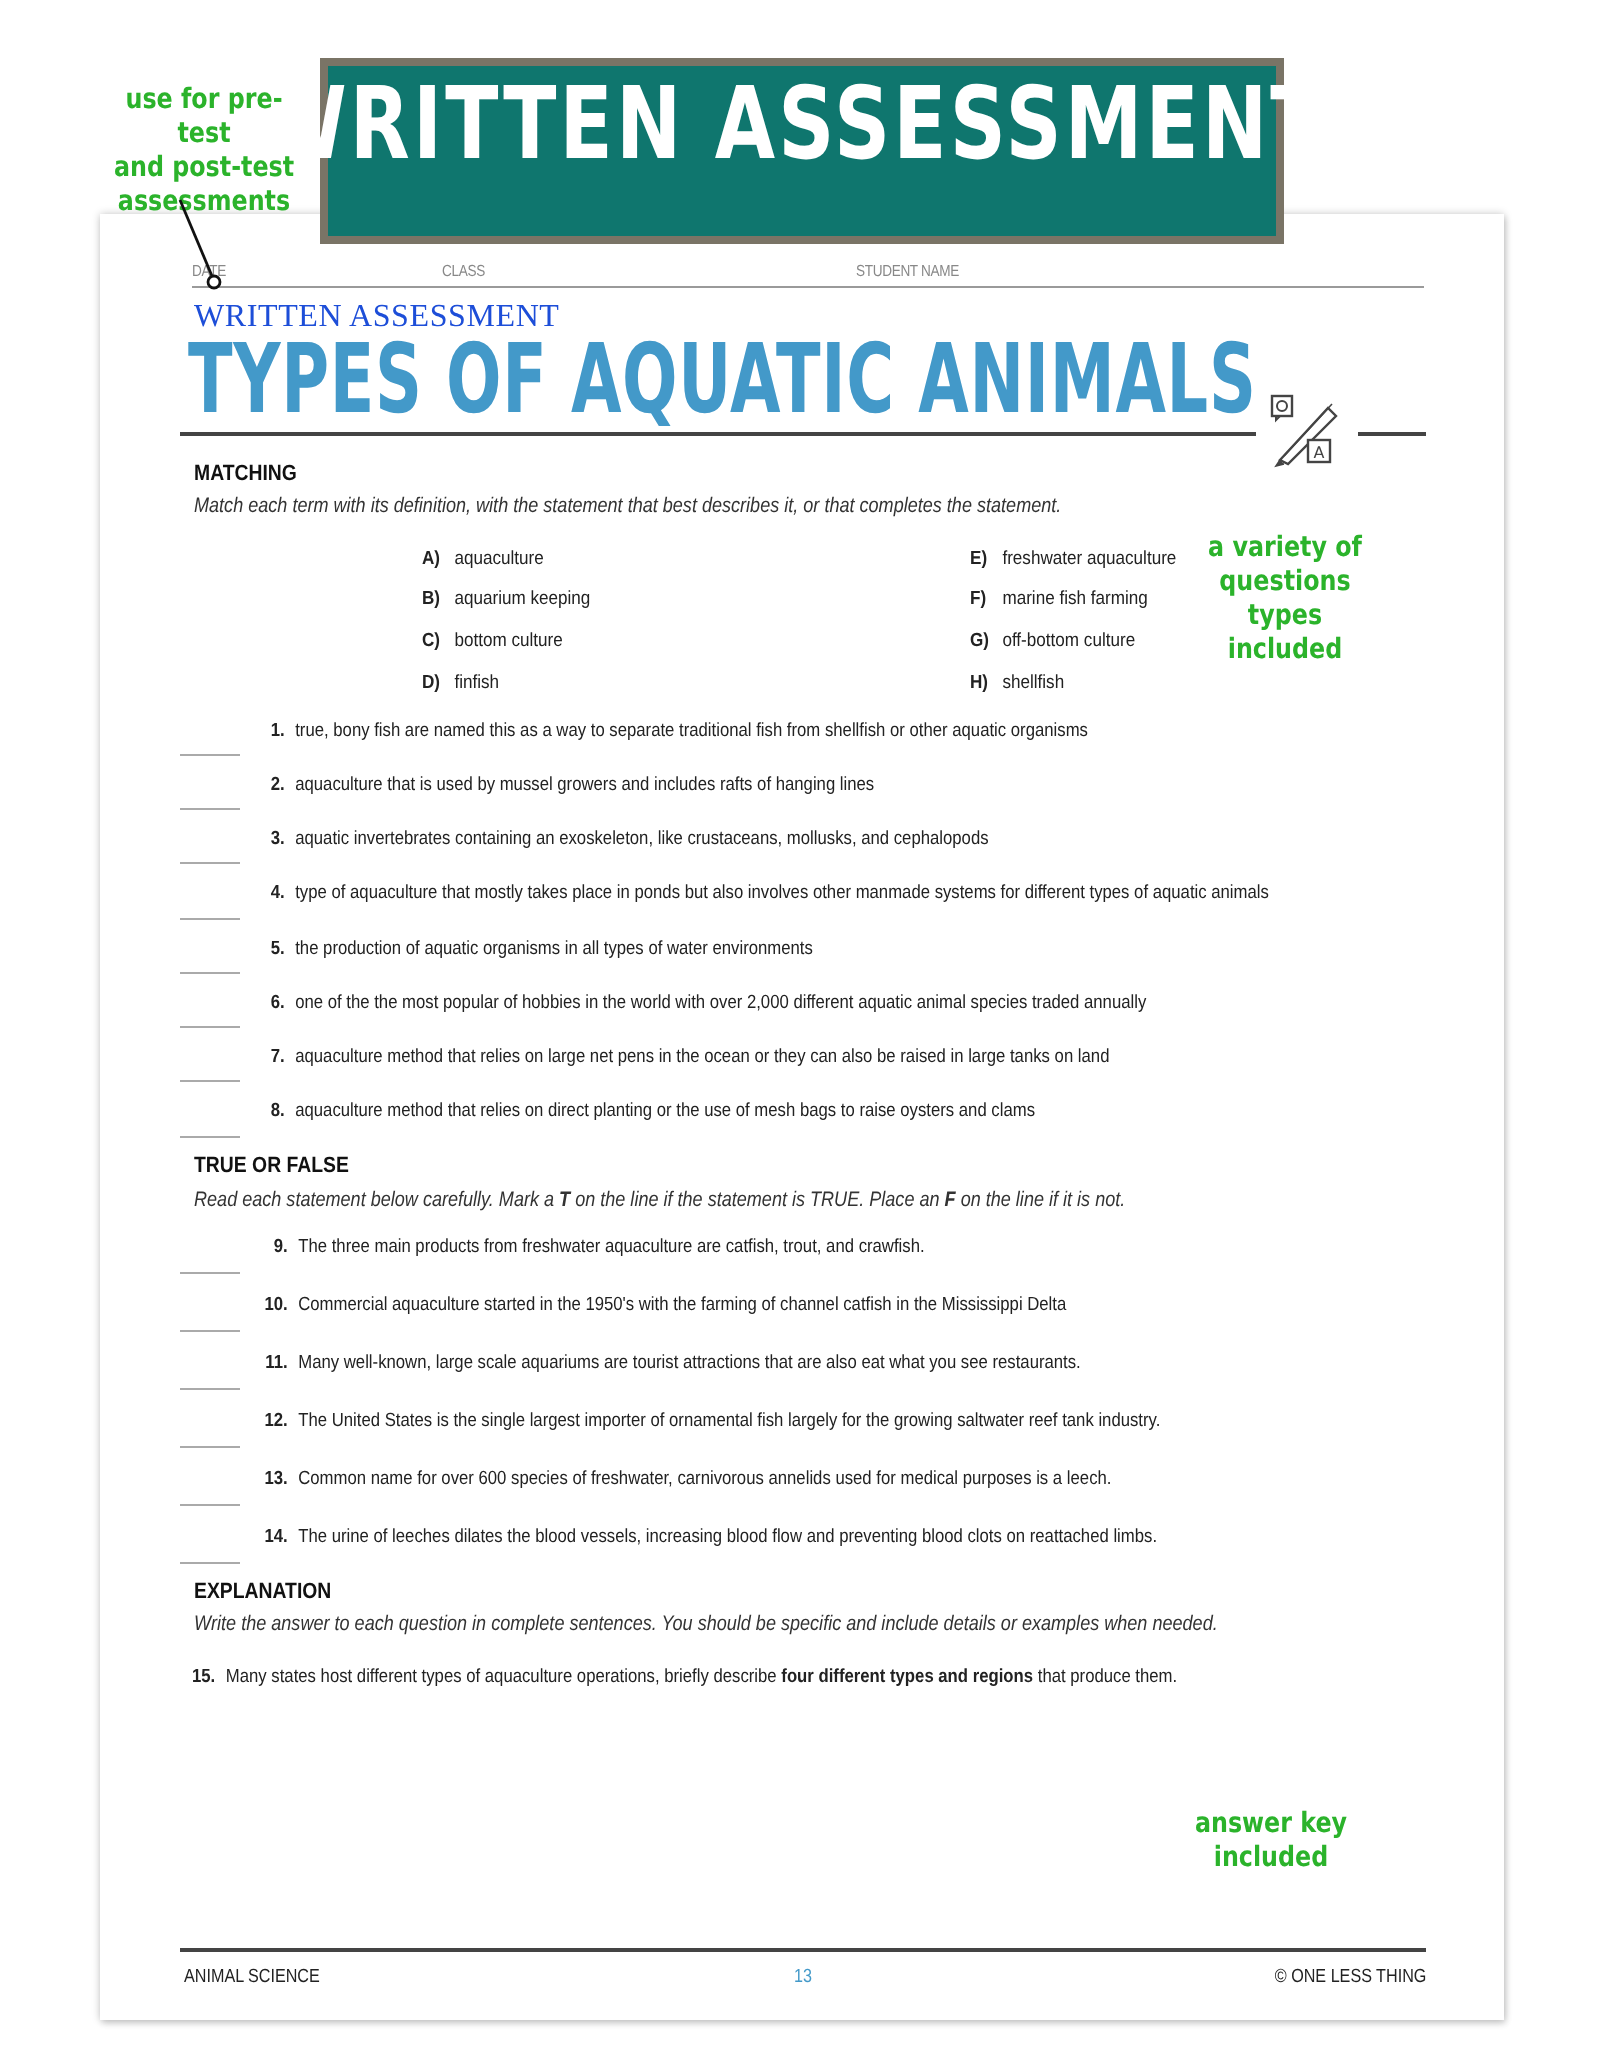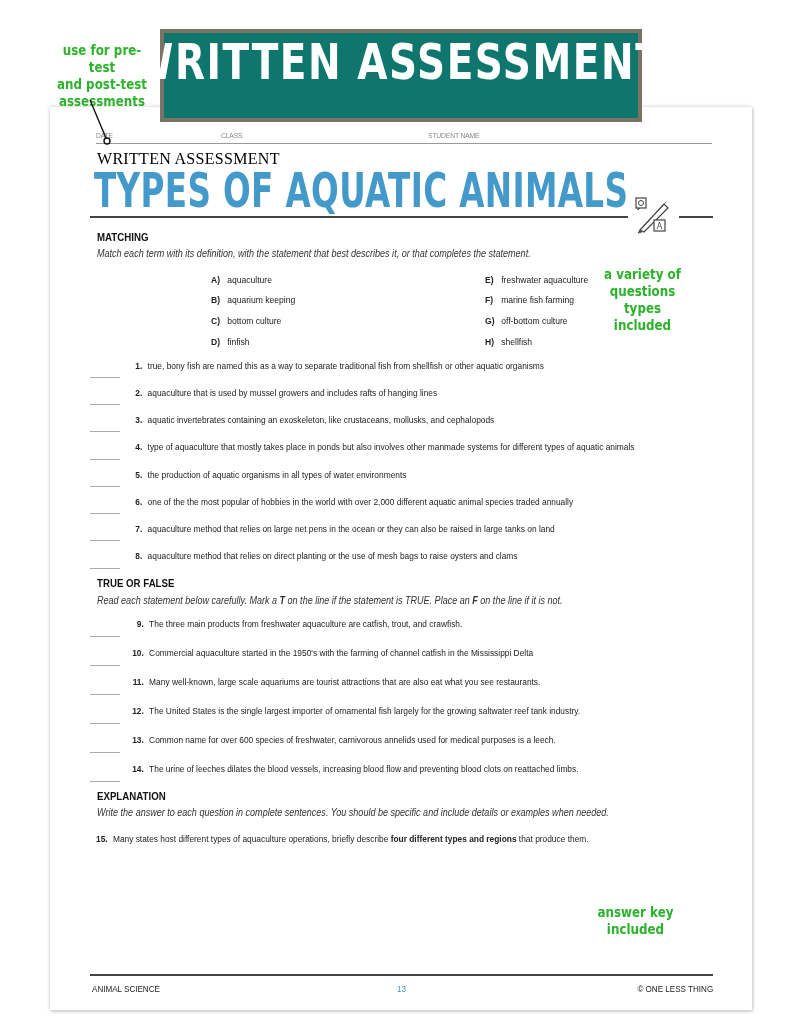--- a/index.html
+++ b/index.html
@@ -37,21 +37,21 @@
     .callout-pretest { left: 42px; top: 42px; width: 120px; }
     .callout-variety { left: 585px; top: 266px; width: 115px; }
     .callout-answerkey { left: 583px; top: 904px; width: 105px; }
     .callout-pointer { position: absolute; left: 80px; top: 98px; width: 40px; height: 50px; z-index: 6; }
 
     
     .name-row { position: absolute; left: 96px; top: 131px; width: 616px; height: 14px; }
     .name-row .lbl { position: absolute; top: 0; font-size: 8px; color: #888; letter-spacing: -0.2px; transform: scaleX(0.85); transform-origin: left; }
     .name-line { position: absolute; left: 96px; top: 143px; width: 616px; height: 1px; background: #9a9a9a; }
 
-    .subtitle { position: absolute; left: 97px; top: 150px; font-family: "Liberation Serif", serif; font-size: 16px; color: #000000; letter-spacing: 0.3px; }
+    .subtitle { position: absolute; left: 97px; top: 150px; font-family: "Liberation Serif", serif; font-size: 16px; color: #1d4ed8; letter-spacing: 0.3px; }
     .title {
       position: absolute; left: 94px; top: 162px; font-family: "DejaVu Sans", sans-serif;
       font-weight: bold; font-size: 48px; color: #4399c9; white-space: nowrap;
       transform: scaleX(0.68); transform-origin: left; letter-spacing: 0.5px;
     }
     .title-rule-left { position: absolute; left: 90px; top: 216px; width: 538px; height: 2px; background: #444; }
     .title-rule-right { position: absolute; left: 679px; top: 216px; width: 34px; height: 2px; background: #444; }
     .qa-icon { position: absolute; left: 634px; top: 196px; width: 38px; height: 38px; }
 
     .section-head { position: absolute; left: 97px; font-size: 11px; font-weight: bold; color: #111; transform: scaleX(0.88); transform-origin: left; }

